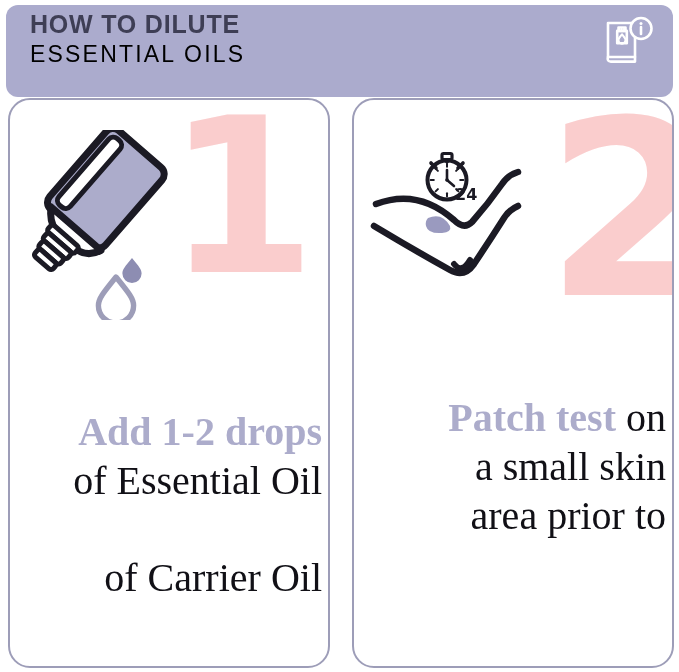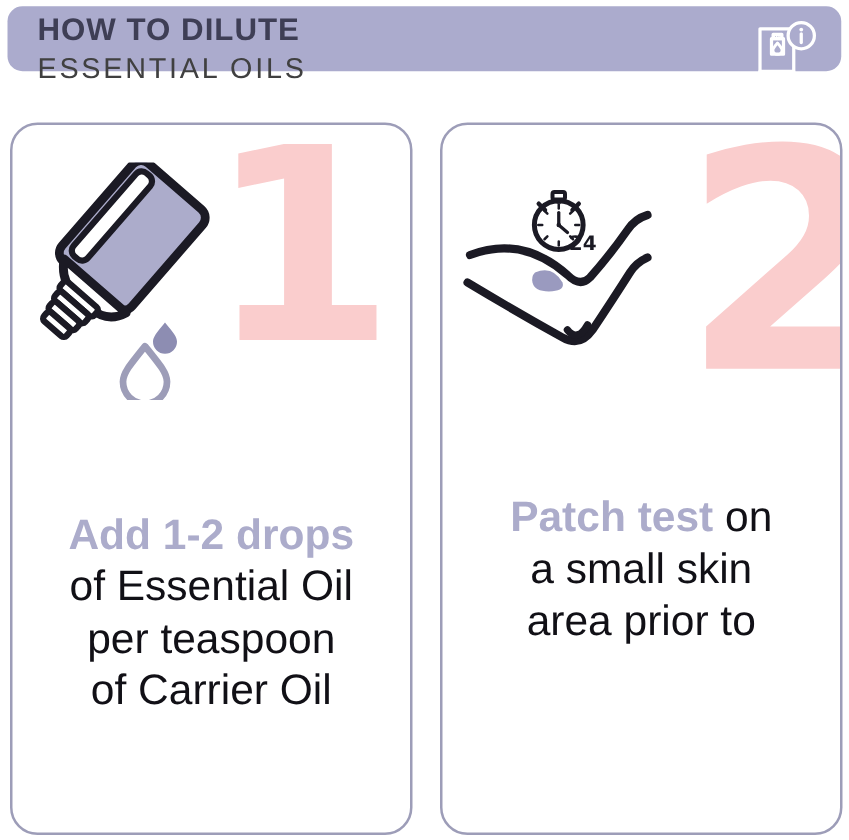--- a/index.html
+++ b/index.html
@@ -8,21 +8,21 @@
     background:#ffffff;
     font-family:"Liberation Sans","DejaVu Sans",sans-serif;
     overflow:hidden;
     position:relative;
   }
 
   
   .header-bar{
     position:absolute;
     left:6px; top:5px;
-    width:667px; height:52px;
+    width:667px; height:92px;
     background:#ABABCD;
     border-radius:12px;
     box-sizing:border-box;
   }
   .header-text{
     position:absolute;
     left:24px; top:7px;
     line-height:1.0;
   }
   .header-title{
@@ -32,21 +32,21 @@
     letter-spacing:0.8px;
     color:#3E3E55;
     font-family:"Liberation Sans","DejaVu Sans",sans-serif;
   }
   .header-subtitle{
     display:block;
     margin-top:6px;
     font-size:23px;
     font-weight:normal;
     letter-spacing:2.2px;
-    color:#404040;
+    color:#000000;
     font-family:"Liberation Sans","DejaVu Sans",sans-serif;
   }
   .header-icon{
     position:absolute;
     right:18px; top:9px;
     width:56px; height:56px;
   }
 
   
   .cards{
@@ -89,23 +89,23 @@
 
   
   .illo{ position:absolute; }
   .illo-1{ left:18px; top:30px; width:165px; height:190px; }
   .illo-2{ left:8px;  top:42px; width:210px; height:150px; }
 
   
   .caption{
     position:absolute;
     left:0; right:0;
-    text-align:center;
-    font-family:Liberation Sans, sans-serif;
-    font-size:34px;
+    text-align:right;
+    font-family:Liberation Serif, serif;
+    font-size:40px;
     line-height:1.22;
     color:#111016;
     padding:0 6px;
     box-sizing:border-box;
   }
   .card-1 .caption{ top:308px; }
   .card-2 .caption{ top:294px; }
   .hl{
     color:#ACACCB;
     font-weight:bold;
@@ -169,21 +169,21 @@
 
         <path d="M104 128 c7 8.5 9.6 11.6 9.6 15.4 a9.6 9.6 0 0 1 -19.2 0 c0 -3.8 2.6 -6.9 9.6 -15.4 z" fill="#8D8DB2"></path>
 
         <path d="M88 147 c13 16 17.6 21.8 17.6 28.4 a17.6 17.6 0 0 1 -35.2 0 c0 -6.6 4.6 -12.4 17.6 -28.4 z" fill="none" stroke="#9D9DB8" stroke-width="5.4" stroke-linejoin="round"></path>
       </svg>
     </div>
 
     <div class="caption">
       <span class="hl">Add 1-2 drops</span><br>
       <span>of Essential Oil</span><br>
-      <span>per teaspoon</span><br>
+      <br>
       <span>of Carrier Oil</span>
     </div>
   </div>
 
   <div class="card card-2">
 
     <div class="card-number">2</div>
 
     <div class="illo illo-2">
       <svg viewBox="0 0 210 150" width="210" height="150" aria-hidden="true">

